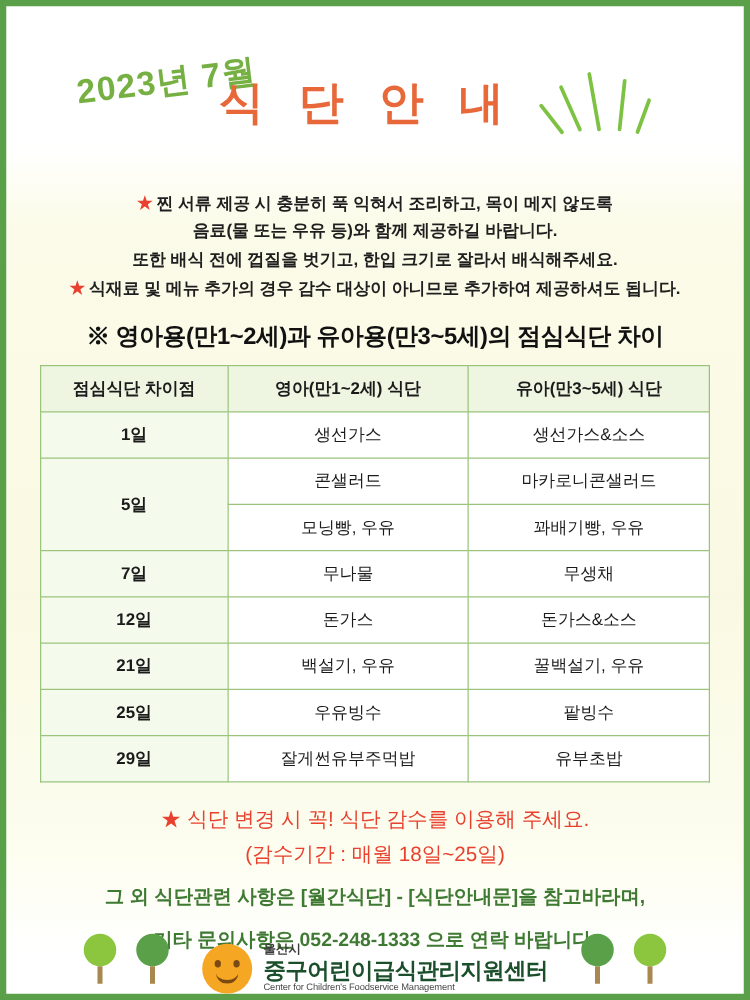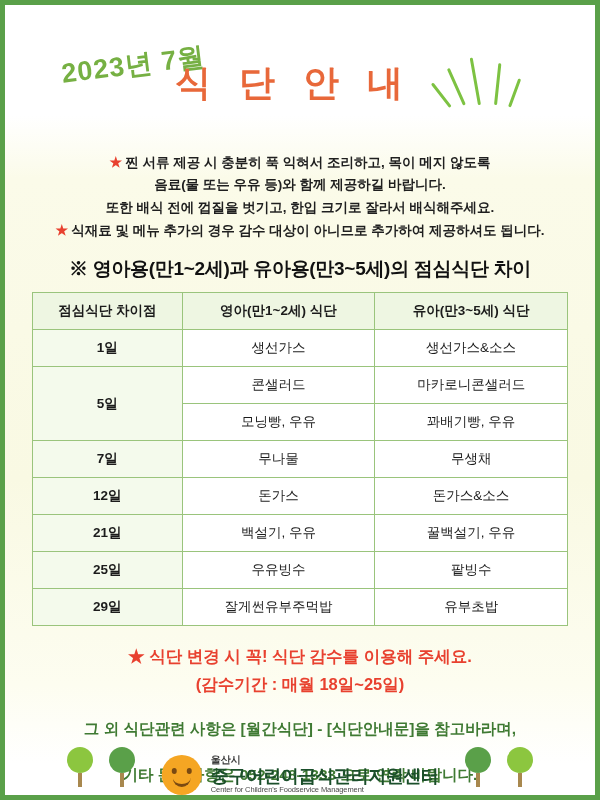--- a/index.html
+++ b/index.html
@@ -124,29 +124,29 @@
   table.menu-table td.child { width: 203px; }
 
   
   .footer-msgs {
     margin-top: 16px;
     text-align: center;
   }
   .msg-red {
     color: #e8412f;
     font-size: 16.5px;
-    font-weight: bold;
+    font-weight: normal;
     line-height: 1.7;
   }
   .msg-green {
     color: #3f7a33;
     font-size: 15.5px;
     font-weight: bold;
     line-height: 1.85;
-    margin-top: 17px;
+    margin-top: 6px;
   }
 
   
   .logo-band {
     position: absolute;
     left: 0;
     right: 0;
     bottom: 0;
     height: 86px;
   }

